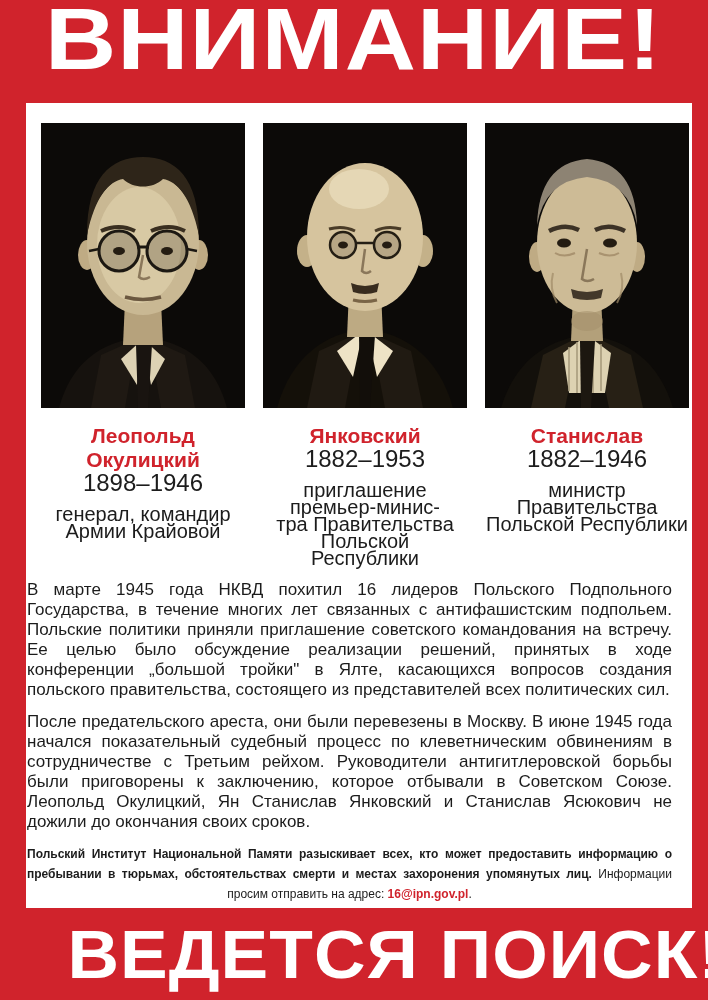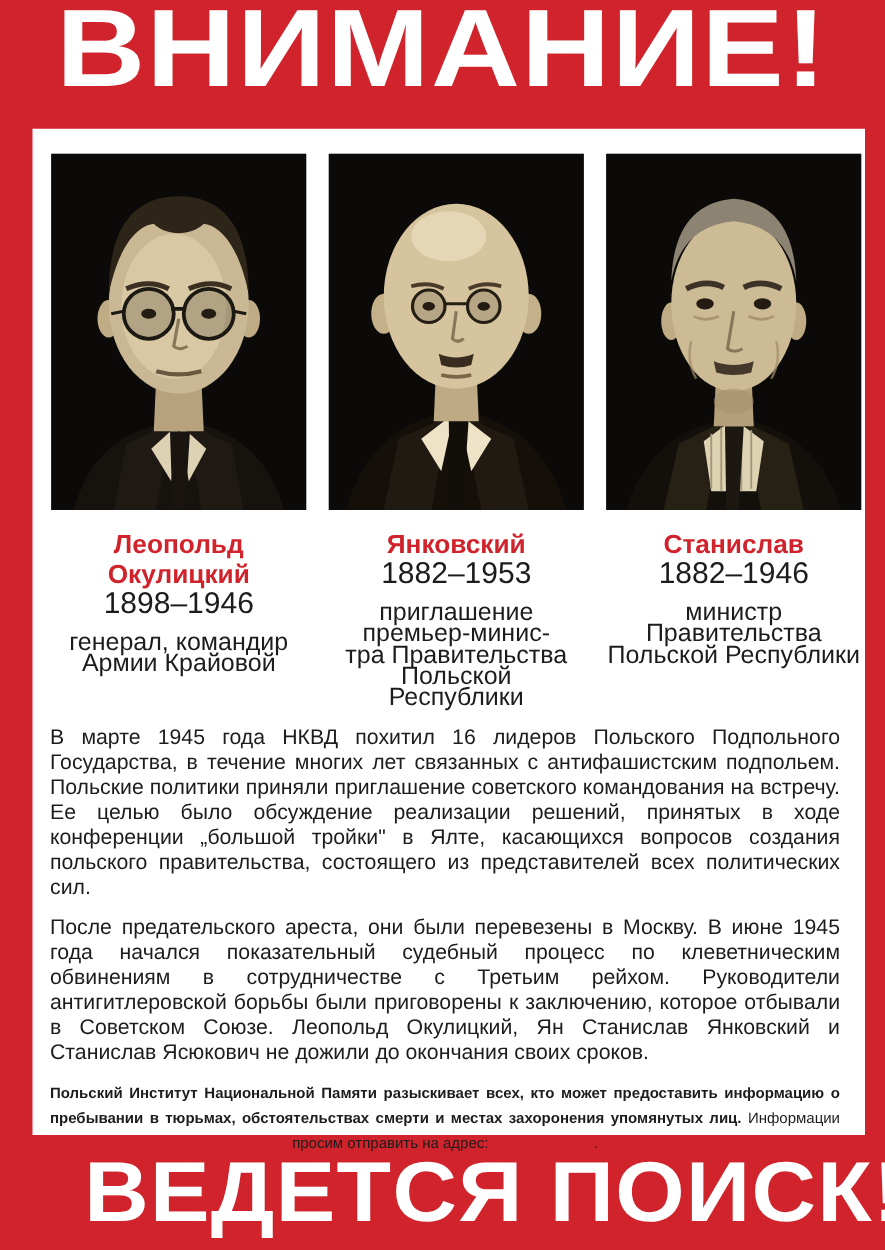--- a/index.html
+++ b/index.html
@@ -57,21 +57,21 @@
     padding:16px 0 0 15px;
     text-align:center;
   }
   .caption { width:204px; flex:0 0 auto; }
   .person-name {
     color:#d0232c; font-weight:bold; font-size:21px; line-height:24px;
   }
   .person-years { font-size:24px; line-height:22px; margin-top:0; }
   .person-role  { font-size:20px; line-height:17px; margin-top:12px; }
 
-  .body-text { padding:13px 20px 0 14px; }
+  .body-text { padding:13px 20px 0 1px; }
   .body-text p.body {
     font-size:17px; line-height:20px;
     text-align:justify;
     margin-bottom:12px;
   }
   .body-text p.appeal {
     font-size:12px; line-height:20px;
     text-align:justify;
     text-align-last:center;
   }

